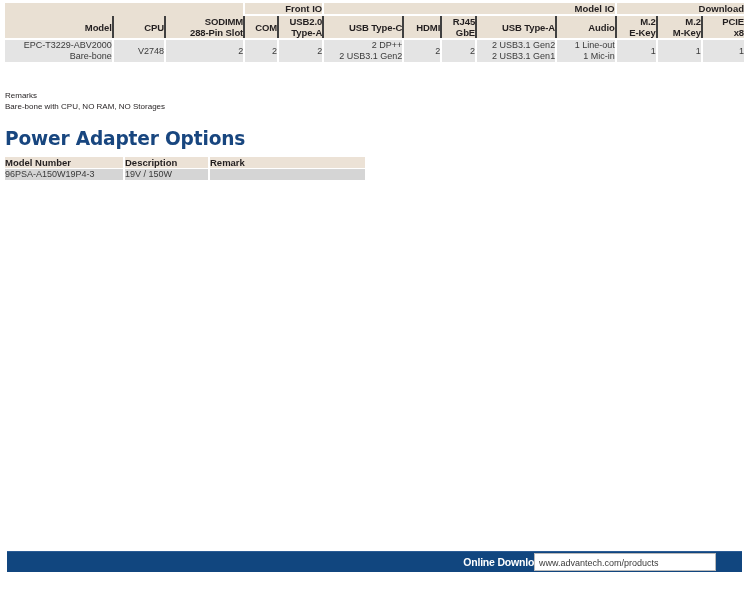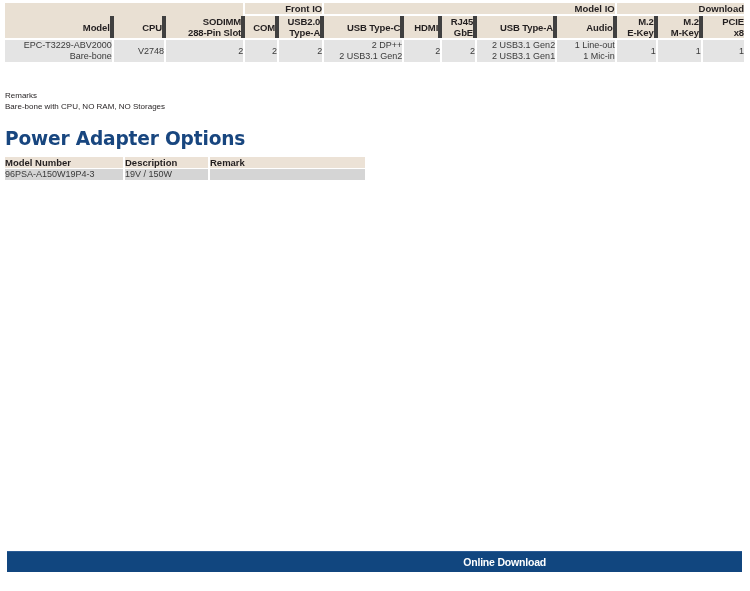--- a/index.html
+++ b/index.html
@@ -35,21 +35,21 @@
     vertical-align: middle;
     text-align: right;
   }
   .hdr-cell {
     background: #e9e0d3;
     color: #231f20;
     font-weight: bold;
     font-size: 9.5px;
     line-height: 11px;
     padding: 3px 4px 3px 5px;
-    border-right: 4px solid #404040;
+    border-right: 2px solid #404040;
     letter-spacing: -0.1px;
   }
   .hdr-cell.last { border-right: none; }
   .grp-cell {
     background: #e9e0d3;
     color: #231f20;
     font-weight: bold;
     font-size: 9.5px;
     line-height: 11px;
     text-align: center;
@@ -268,13 +268,16 @@
         <td class="ad-cell">96PSA-A150W19P4-3</td>
         <td class="ad-cell">19V / 150W</td>
         <td class="ad-cell last">&nbsp;</td>
       </tr>
     </tbody>
   </table>
 </div>
 
 <div class="footer-bar">
   <div class="footer-label">Online Download</div>
+  <div class="footer-url-box">
+    <div class="footer-url">www.advantech.com/products</div>
+  </div>
 </div>
 
 </body></html>

